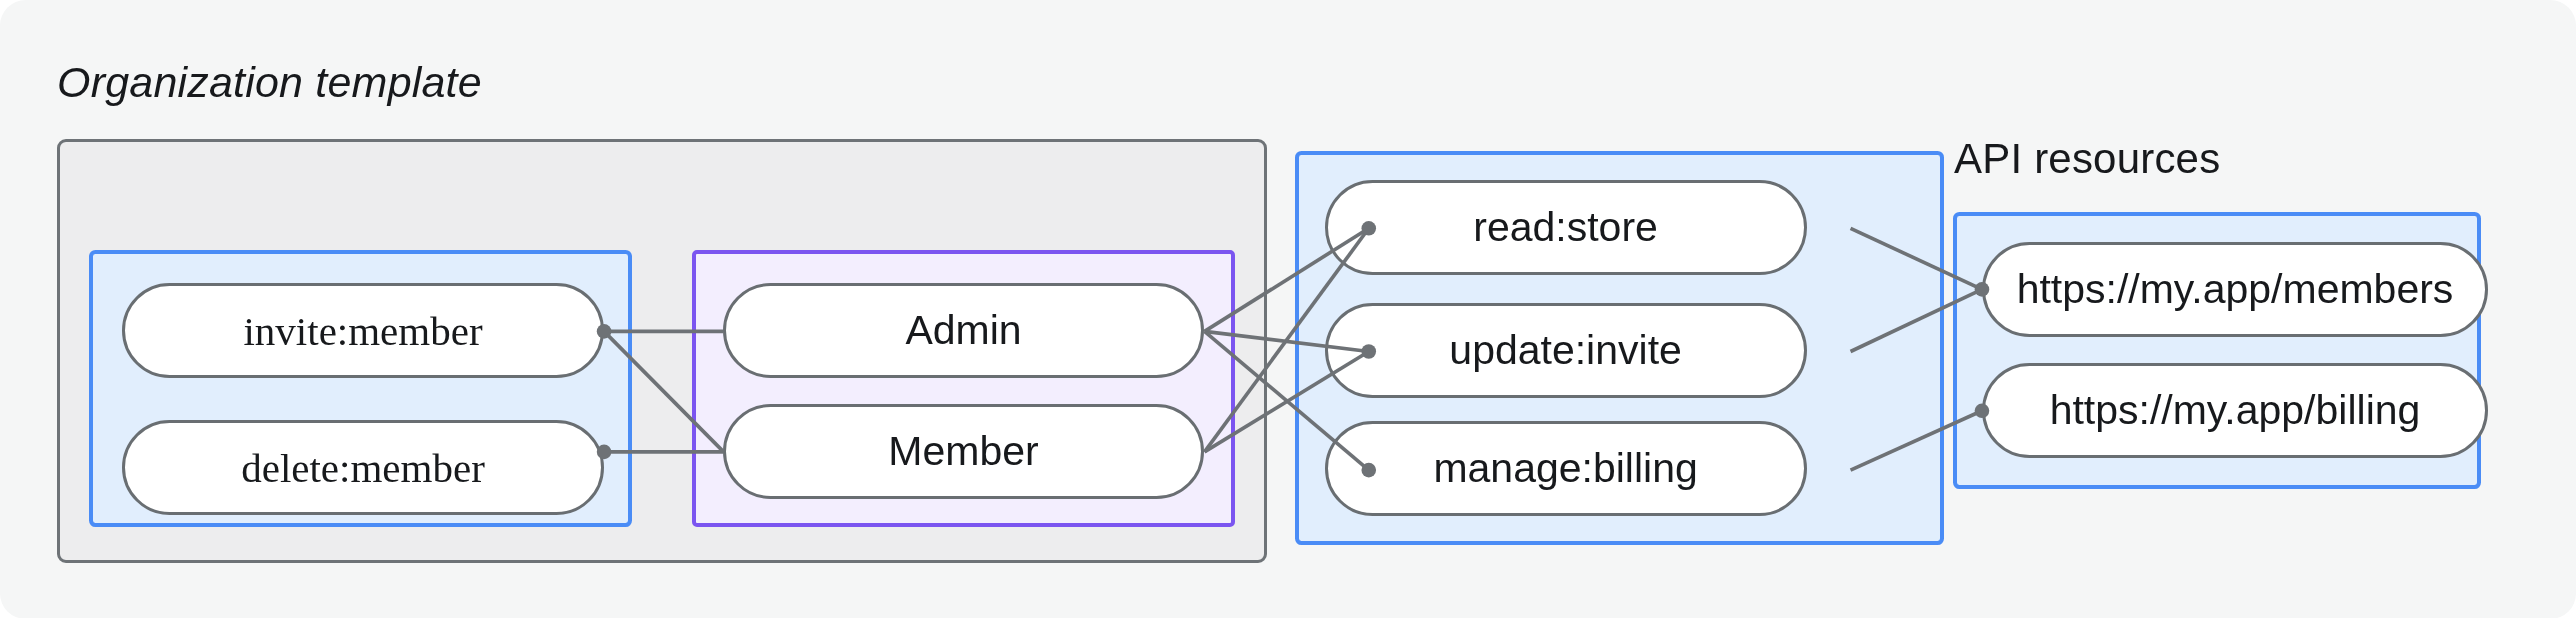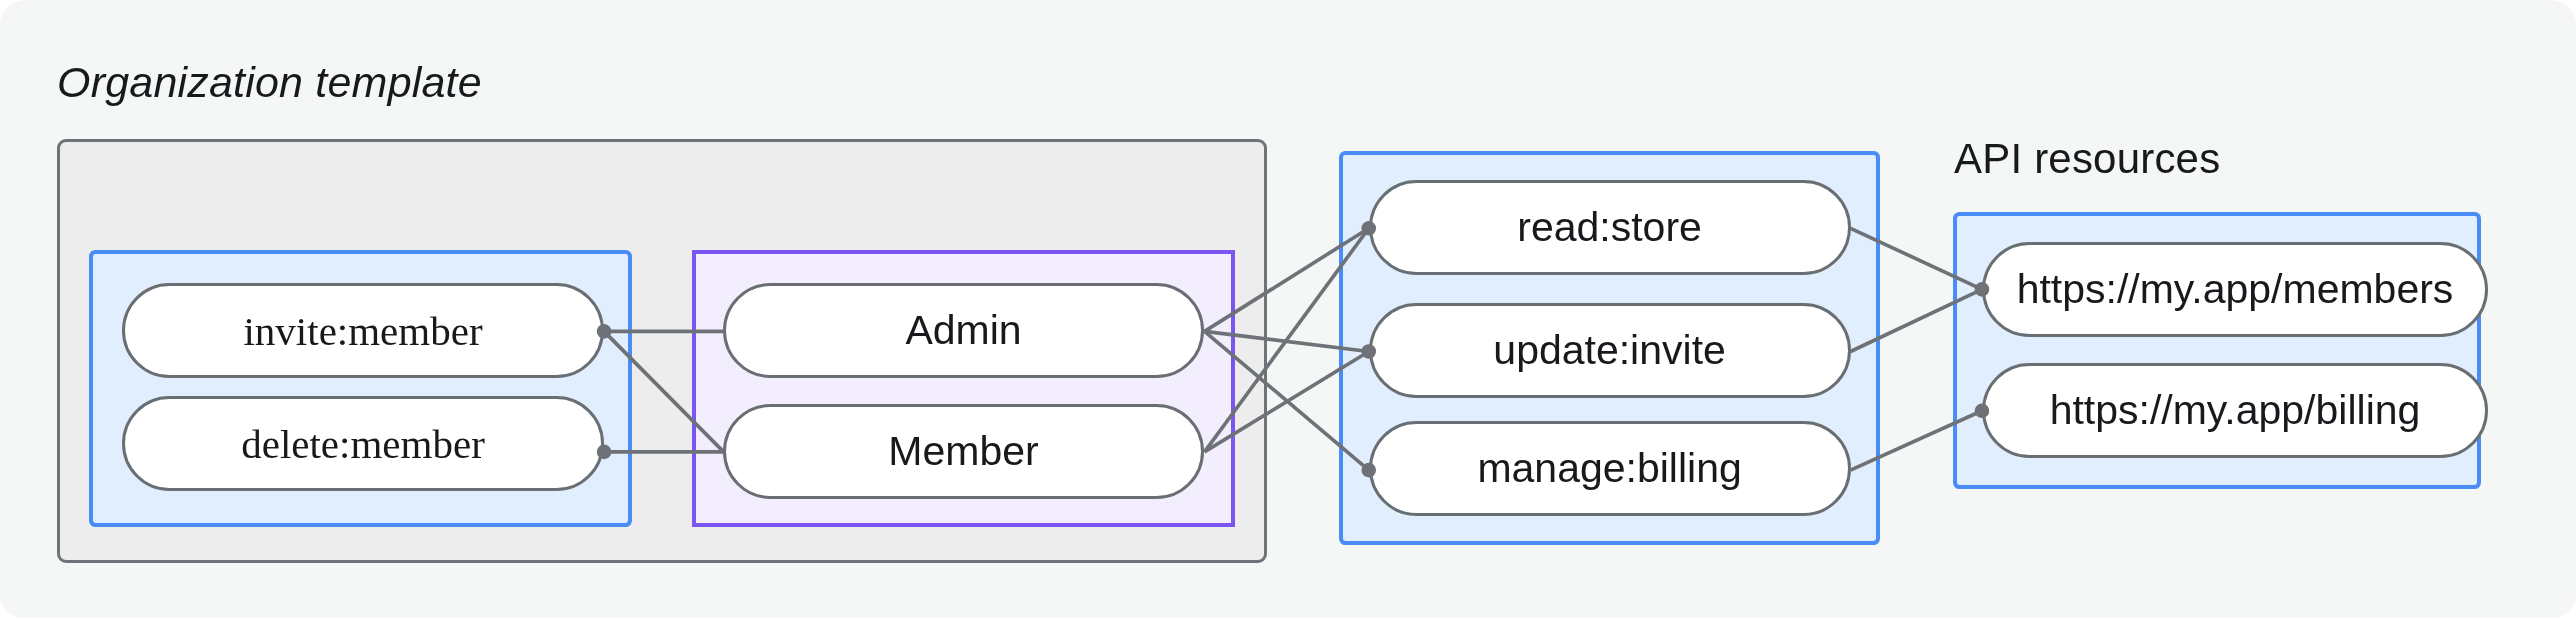--- a/index.html
+++ b/index.html
@@ -5,41 +5,41 @@
   html,body{margin:0;padding:0;background:#ffffff;}
   body{width:2576px;height:619px;font-family:"Liberation Sans","DejaVu Sans",sans-serif;}
   .canvas{position:relative;width:2576px;height:619px;background:var(--page_bg,#f5f6f6);
           border-radius:25.6px;overflow:hidden;}
   .sec-label{position:absolute;font-size:42px;font-weight:500;color:var(--text,#17191c);
              white-space:nowrap;letter-spacing:0.2px;line-height:51px;}
   .title-label{font-size:43px;font-style:italic;}
   .gbox{position:absolute;box-sizing:border-box;border-radius:9px;z-index:1;}
   .gray-box{background:var(--gray_box_bg,#ededee);border:3.7px solid var(--gray_box_border,#6e7377);}
   .blue-box{background:var(--blue_box_bg,#e1eefd);border:4.6px solid var(--blue_box_border,#4a8cf6);border-radius:6.4px;}
-  .purple-box{background:var(--purple_box_bg,#f3eefe);border:4.6px solid var(--purple_box_border,#7b55f0);border-radius:0;padding-left:44px;}
+  .purple-box{background:var(--purple_box_bg,#f3eefe);border:4.6px solid var(--purple_box_border,#7b55f0);border-radius:5px;padding-left:44px;}
   .pill{position:absolute;box-sizing:border-box;height:95px;background:var(--pill_bg,#ffffff);
         border:3.7px solid var(--pill_border,#696e72);border-radius:912px;display:flex;
         align-items:center;justify-content:center;font-size:41px;color:var(--text,#17191c);
         white-space:nowrap;z-index:2;}
   #edges{position:absolute;left:0;top:0;width:2576px;height:619px;z-index:10;pointer-events:none;}
   #edges line{stroke:var(--line,#6e7276);stroke-width:4;}
   #edges circle{fill:var(--line,#6e7276);}
   
   .box-template{left:57px;top:139px;width:1210px;height:424px;}
   .lbl-template{left:57px;top:57px;}
   .lbl-orgperm{left:89px;top:175px;}
   .box-orgperm{left:89px;top:250px;width:543px;height:277px;font-family:Liberation Serif, serif;}
   .pill-invite{left:29px;top:29px;width:482px;}
-  .pill-delete{left:29px;top:142px;width:482px;}
+  .pill-delete{left:29px;top:166px;width:482px;}
   .lbl-orgroles{left:692px;top:175px;}
   .box-orgroles{left:692px;top:250px;width:543px;height:277px;}
   .pill-admin{left:27px;top:29px;width:481px;}
   .pill-member{left:27px;top:150px;width:481px;}
   .lbl-permissions{left:1337px;top:75px;}
-  .box-permissions{left:1339px;top:151px;width:541px;height:394px;}
+  .box-permissions{left:1295px;top:151px;width:649px;height:394px;}
   .pill-read{left:25.6px;top:25px;width:482px;}
   .pill-update{left:25.6px;top:148px;width:482px;}
   .pill-manage{left:25.6px;top:266px;width:482px;}
   .lbl-api{left:1954px;top:133px;}
   .box-api{left:1953px;top:212px;width:528px;height:277px;}
   .pill-members{left:25px;top:25.6px;width:506px;}
   .pill-billing{left:25px;top:147px;width:506px;}
 </style>
 </head>
 <body>

